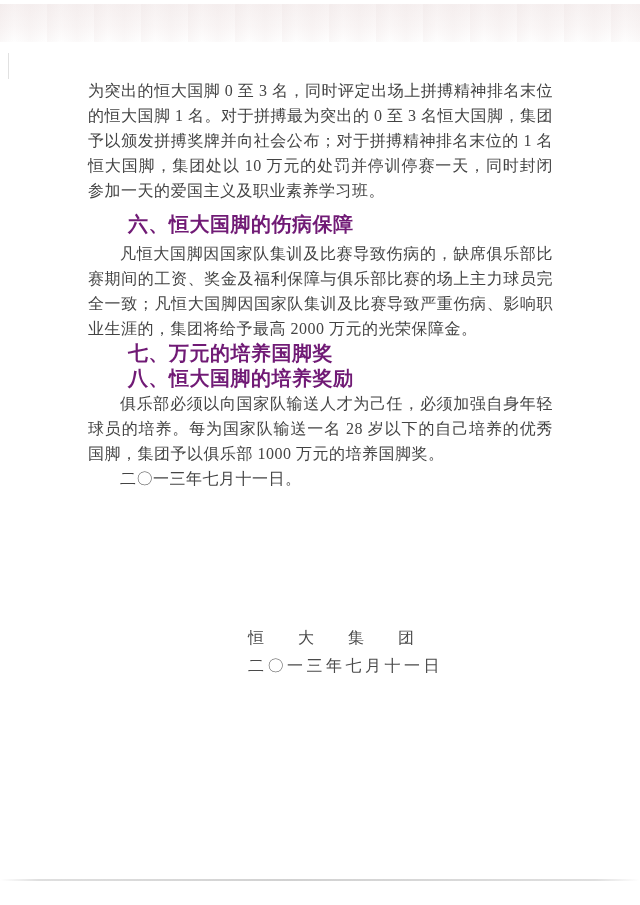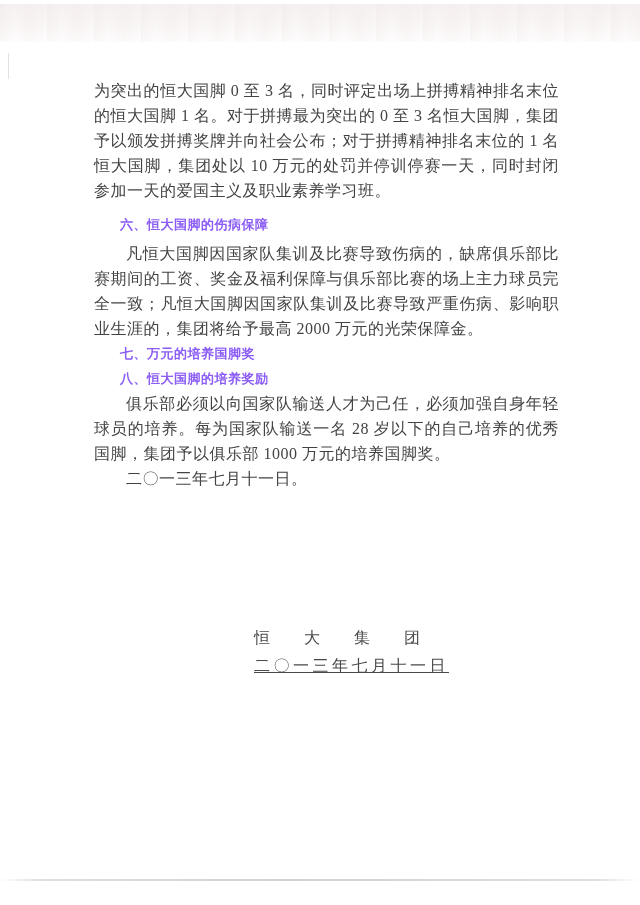--- a/index.html
+++ b/index.html
@@ -54,64 +54,63 @@
     height: 2px;
     background: linear-gradient(90deg,
       rgba(190,190,190,0) 0%,
       rgba(184,184,184,0.45) 6%,
       rgba(172,172,172,0.55) 45%,
       rgba(184,184,184,0.45) 93%,
       rgba(190,190,190,0) 100%);
   }
   .content {
     position: absolute;
-    left: 94px;
+    left: 88px;
     top: 78px;
     width: 465px;
     color: #434343;
     font-size: 16px;
     line-height: 25px;
     letter-spacing: 0.5px;
     text-align: justify;
   }
   p.body {
     margin: 0;
     text-indent: 2em;
   }
   p.body.no-indent {
     text-indent: 0;
   }
   .heading {
     margin: 0;
-    font-size: 13px;
+    font-size: 20px;
     line-height: 25px;
     font-weight: bold;
     text-indent: 2em;
-    color: #8b5cf6;
+    color: #701a75;
     text-align: left;
   }
   .heading.first {
     margin-top: 9px;
     margin-bottom: 4px;
   }
   .signature {
     margin-top: 134px;
     padding-left: 160px;
   }
   .signature .org {
     line-height: 25px;
     letter-spacing: 9px;
     margin-bottom: 3px;
     color: #4a4a4a;
   }
   .signature .date {
     line-height: 25px;
     letter-spacing: 3.5px;
     color: #4a4a4a;
-    text-decoration: underline;
   }
 </style>
 </head>
 <body>
 
 <div class="page">
   <div class="scan-band-top"></div>
   <div class="scan-mark-left"></div>
 
   <div class="content">

